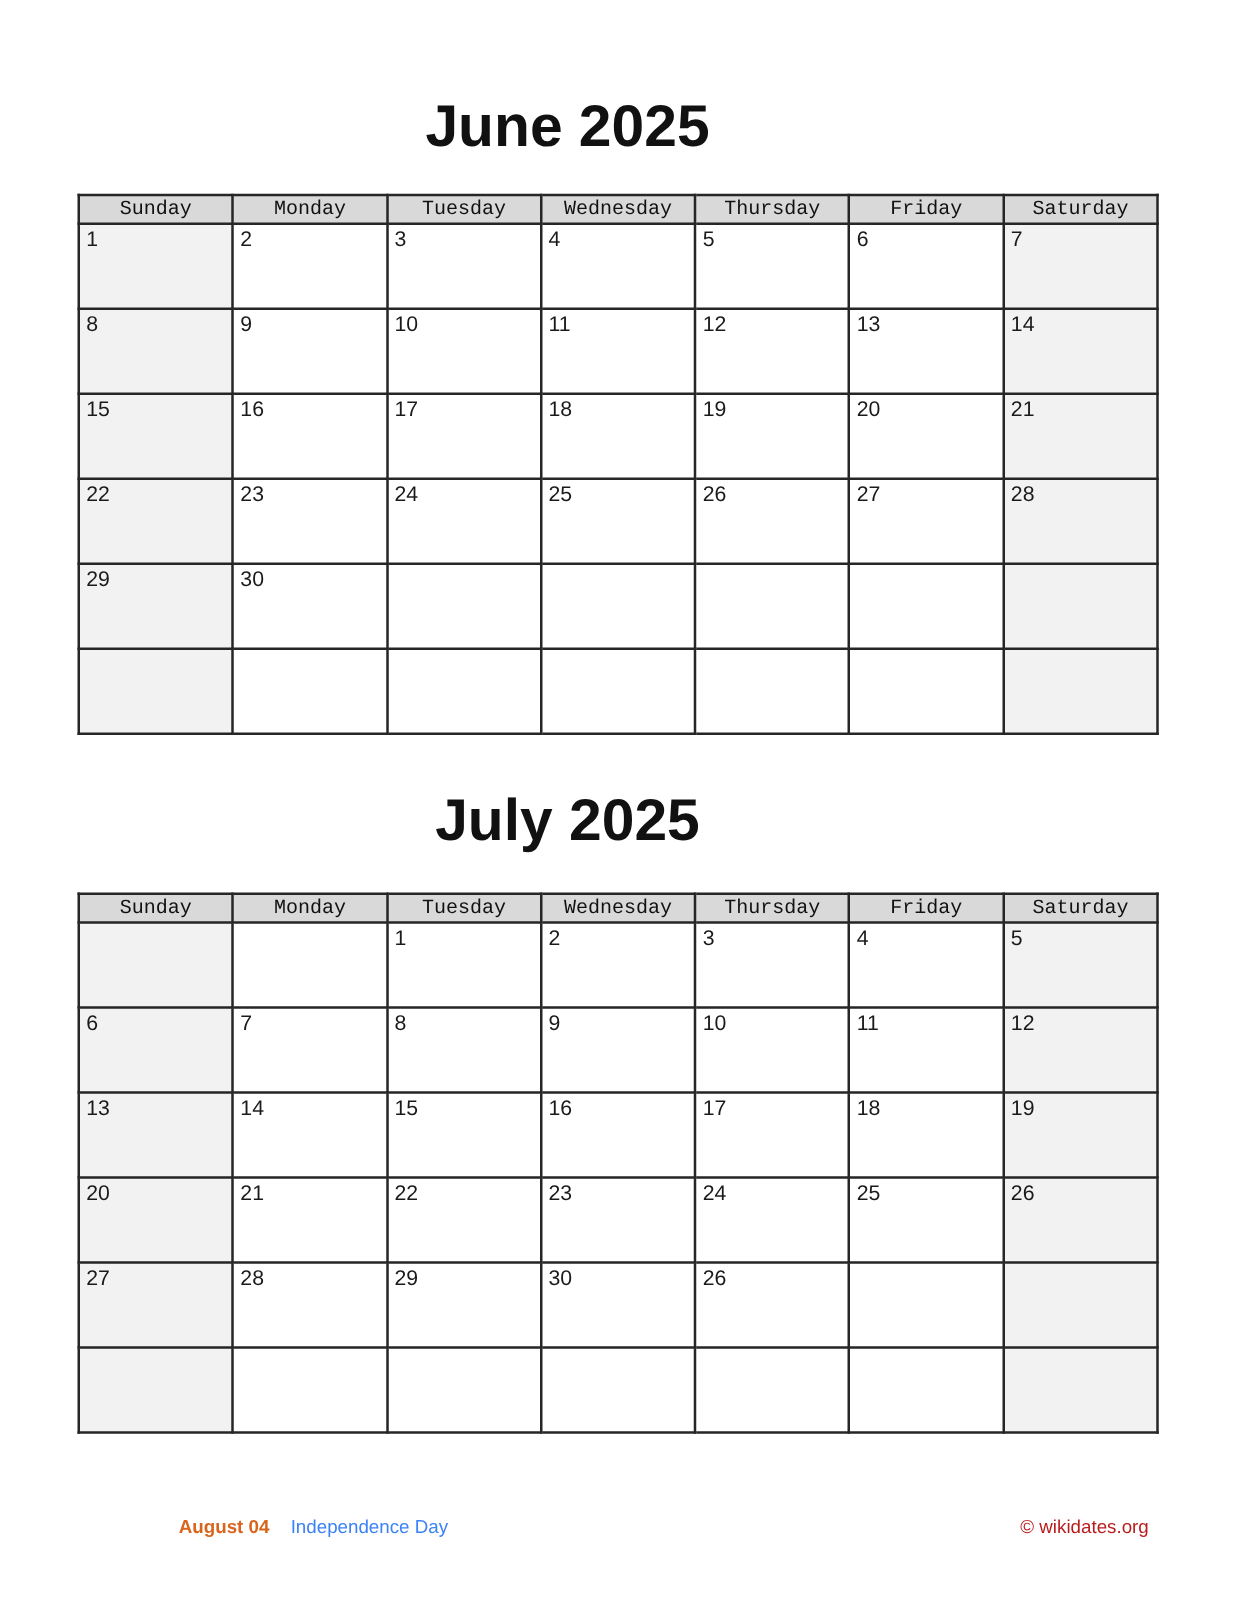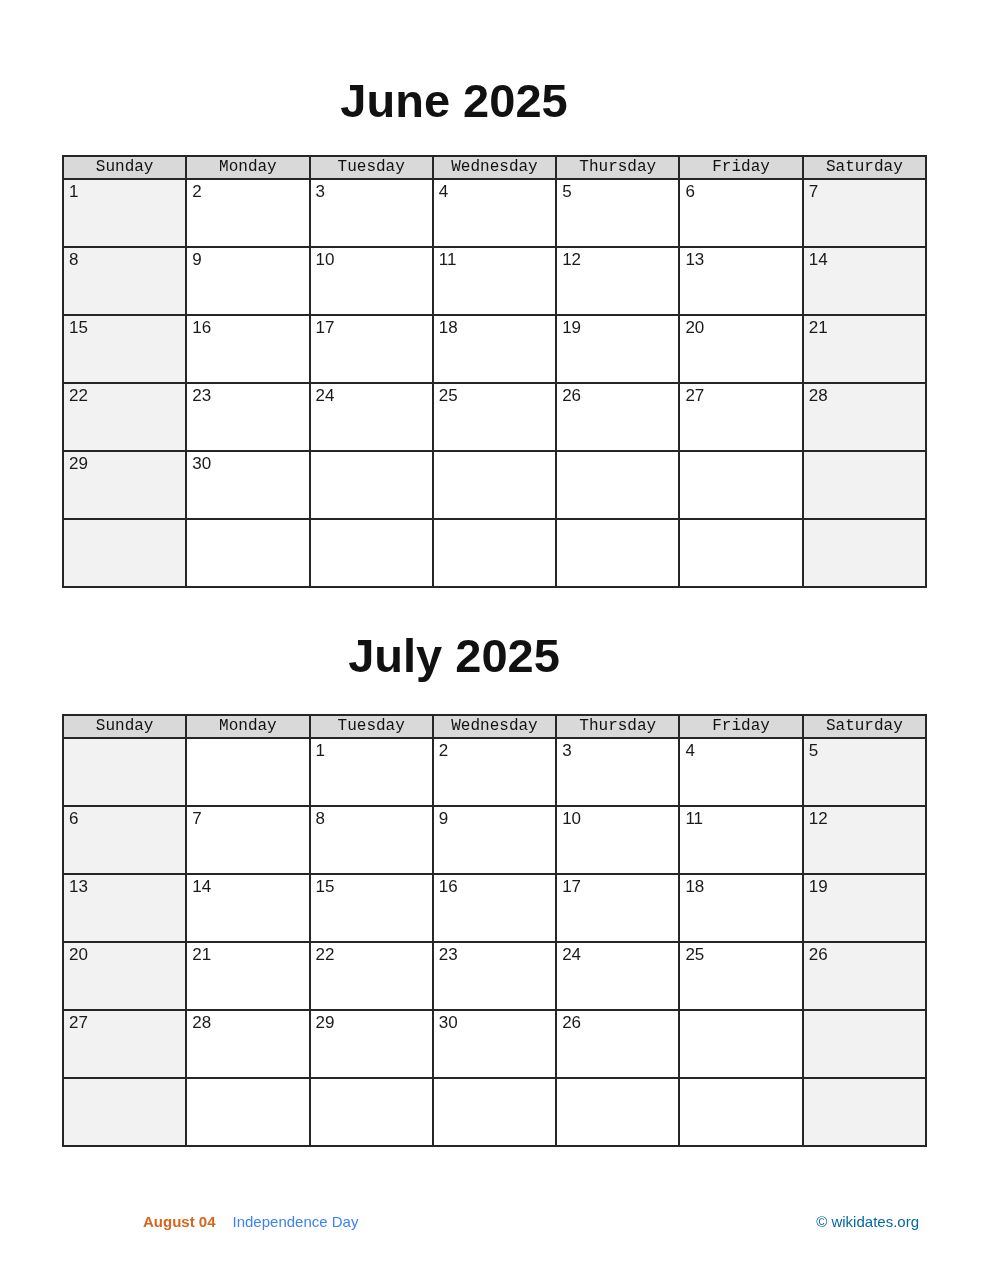--- a/index.html
+++ b/index.html
@@ -221,16 +221,16 @@
           </tr>
         </tbody>
     </table>
   </div>
 
   <div class="footer">
     <div class="holiday">
       <span class="holiday-date" style="color: rgb(217, 101, 28);">August 04</span>
       <span class="holiday-name">Independence Day</span>
     </div>
-    <a class="copyright" href="#" style="color: #0369a1;">© wikidates.org</a>
+    <a class="copyright" href="#" style="color: #b91c1c;">© wikidates.org</a>
   </div>
 
 </div>
 
 </body></html>

